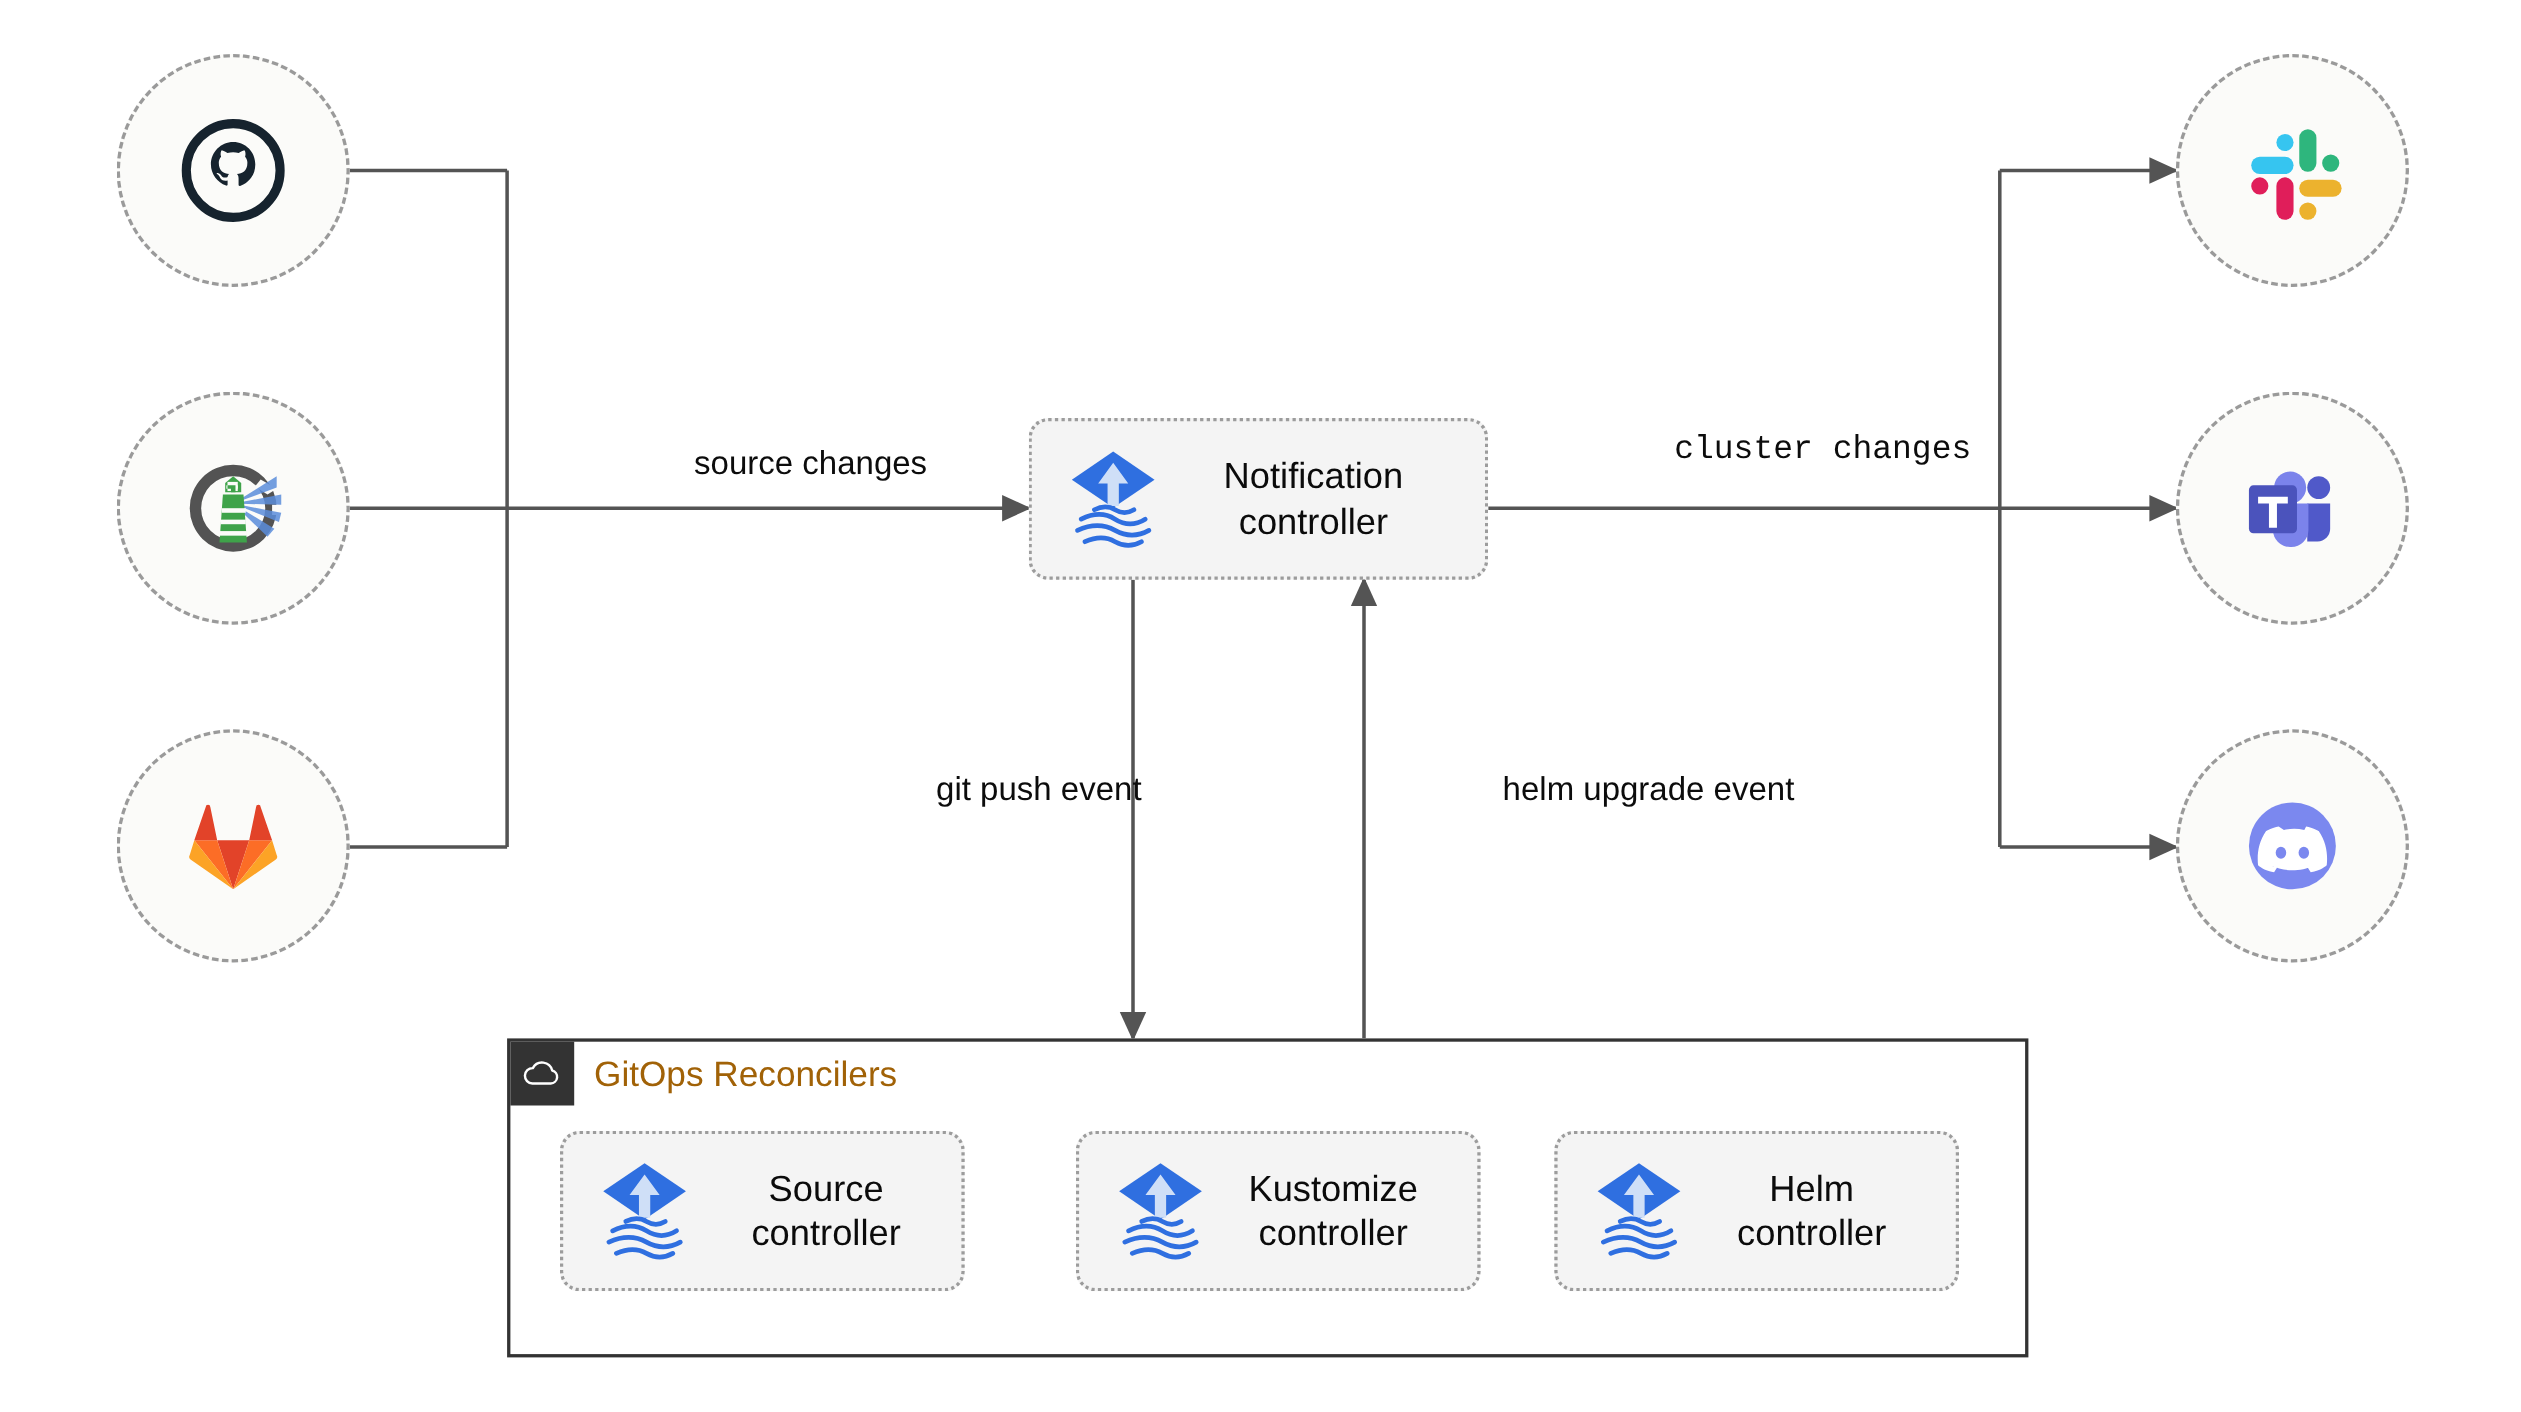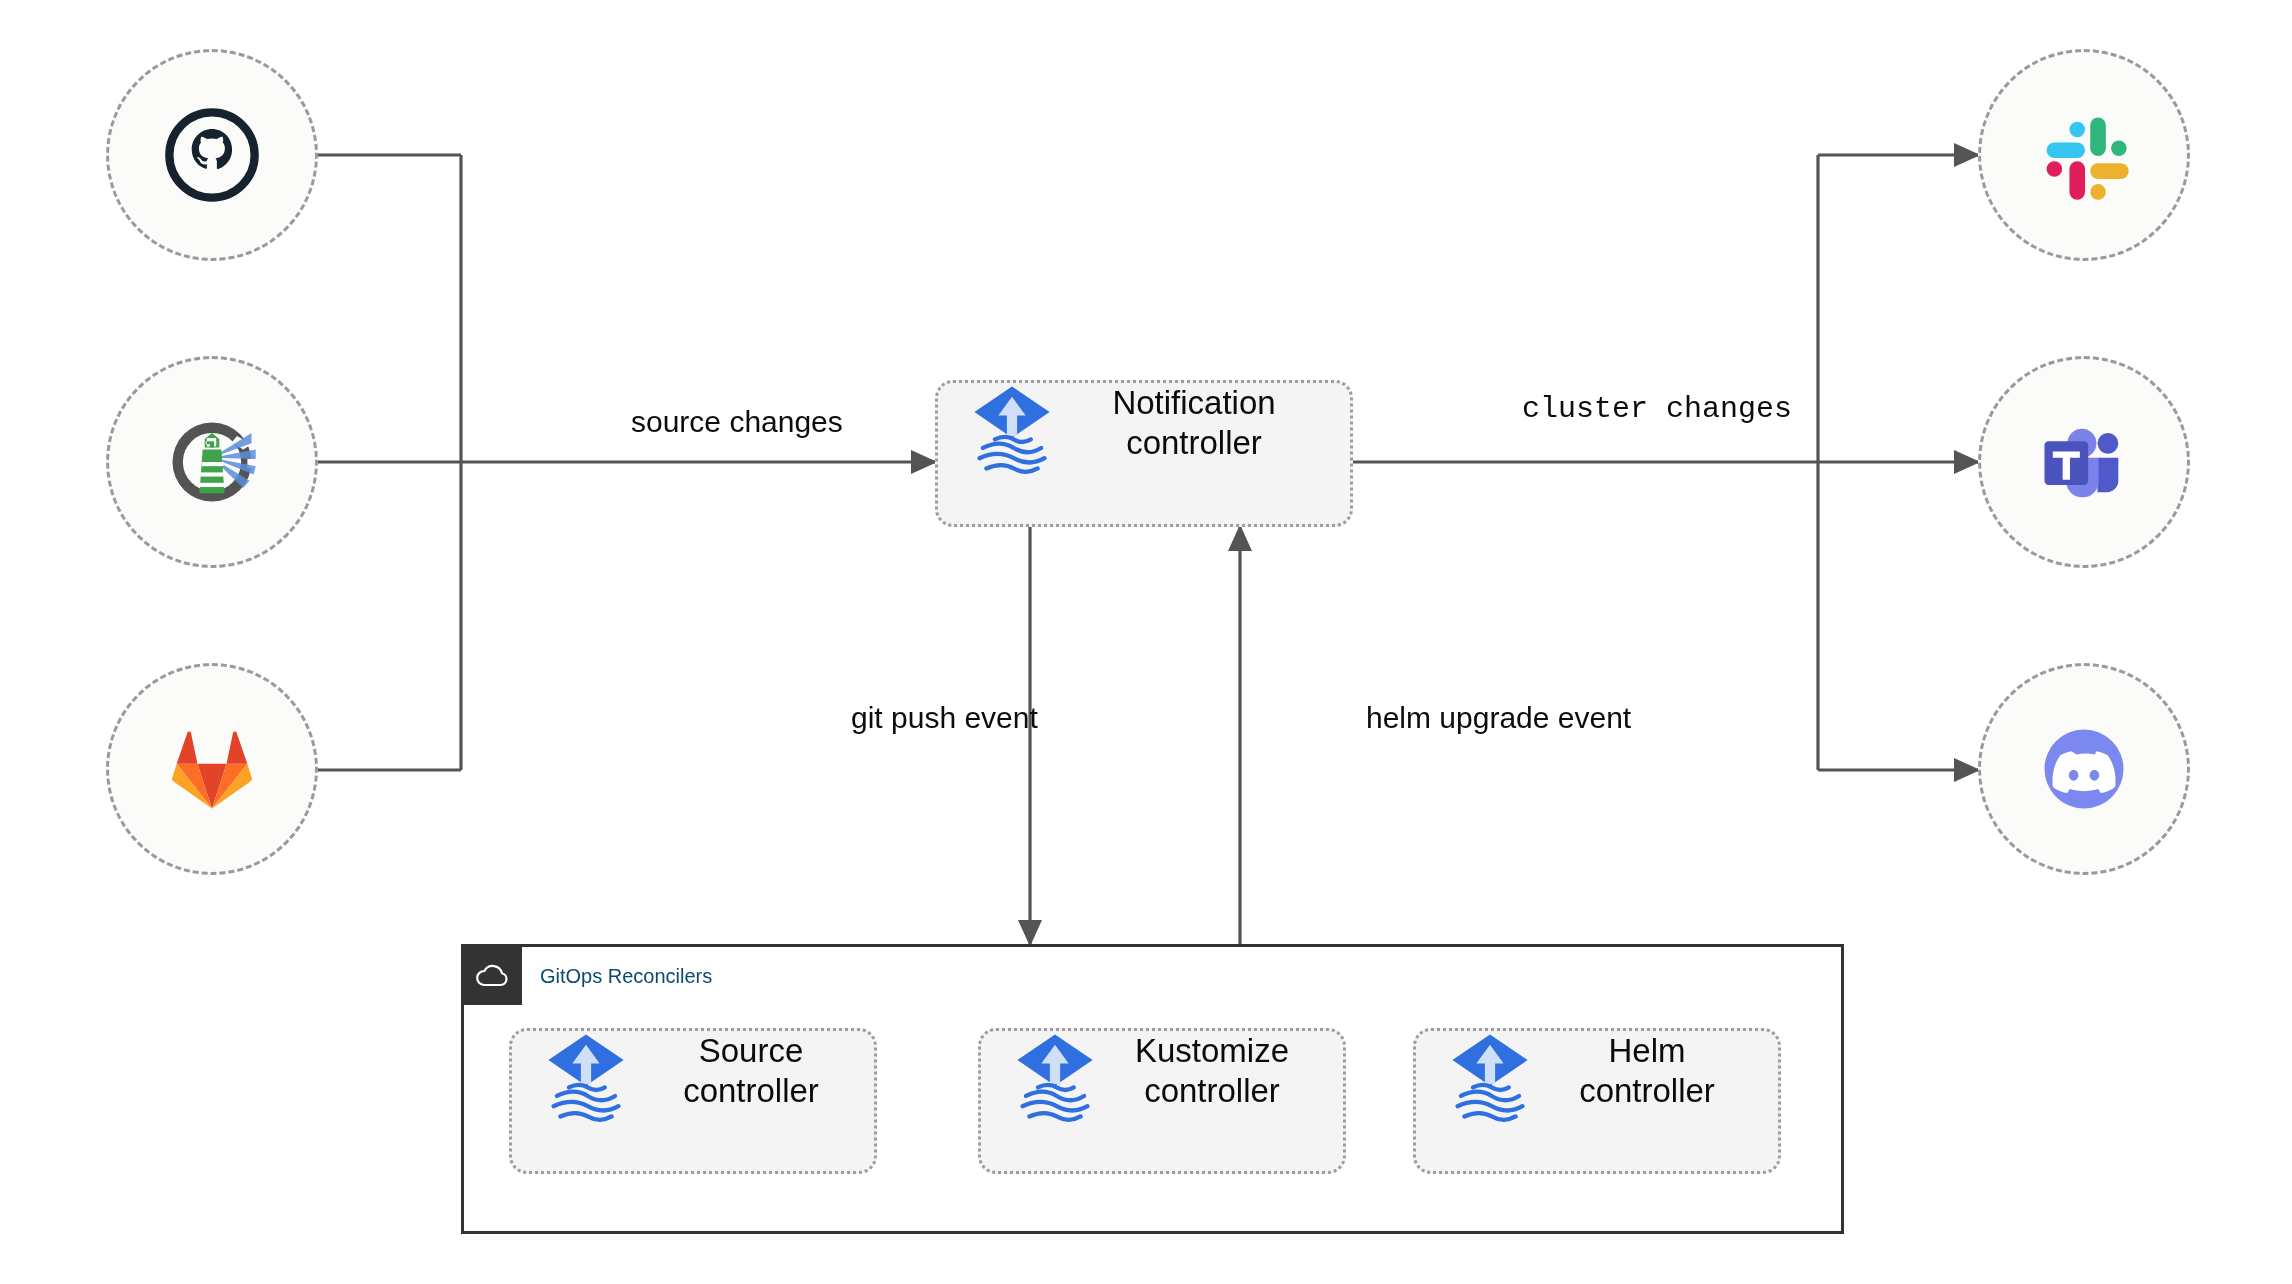--- a/index.html
+++ b/index.html
@@ -47,20 +47,21 @@
   }
 
   
   .ctrl-card {
     position: absolute;
     background: #f4f4f4;
     border: 3px dotted #9c9c9c;
     border-radius: 18px;
     box-sizing: border-box;
     display: flex;
+    align-items: center;
     justify-content: flex-start;
   }
   .ctrl-logo {
     width: 88px;
     height: 94px;
     flex: 0 0 auto;
     margin-left: 30px;
   }
   .ctrl-label {
     flex: 1 1 auto;
@@ -91,22 +92,22 @@
     height: 58px;
     background: #333333;
     display: flex;
     align-items: center;
     justify-content: center;
   }
   #gitops-title {
     position: absolute;
     left: 76px;
     top: 14px;
-    font-size: 20px;
-    color: #0c4a6e;
+    font-size: 32px;
+    color: #a16207;
     line-height: 30px;
   }
 
   
   .edge-label {
     position: absolute;
     font-size: 30px;
     color: #0c0c0c;
     white-space: nowrap;
     margin-left: 48px;

